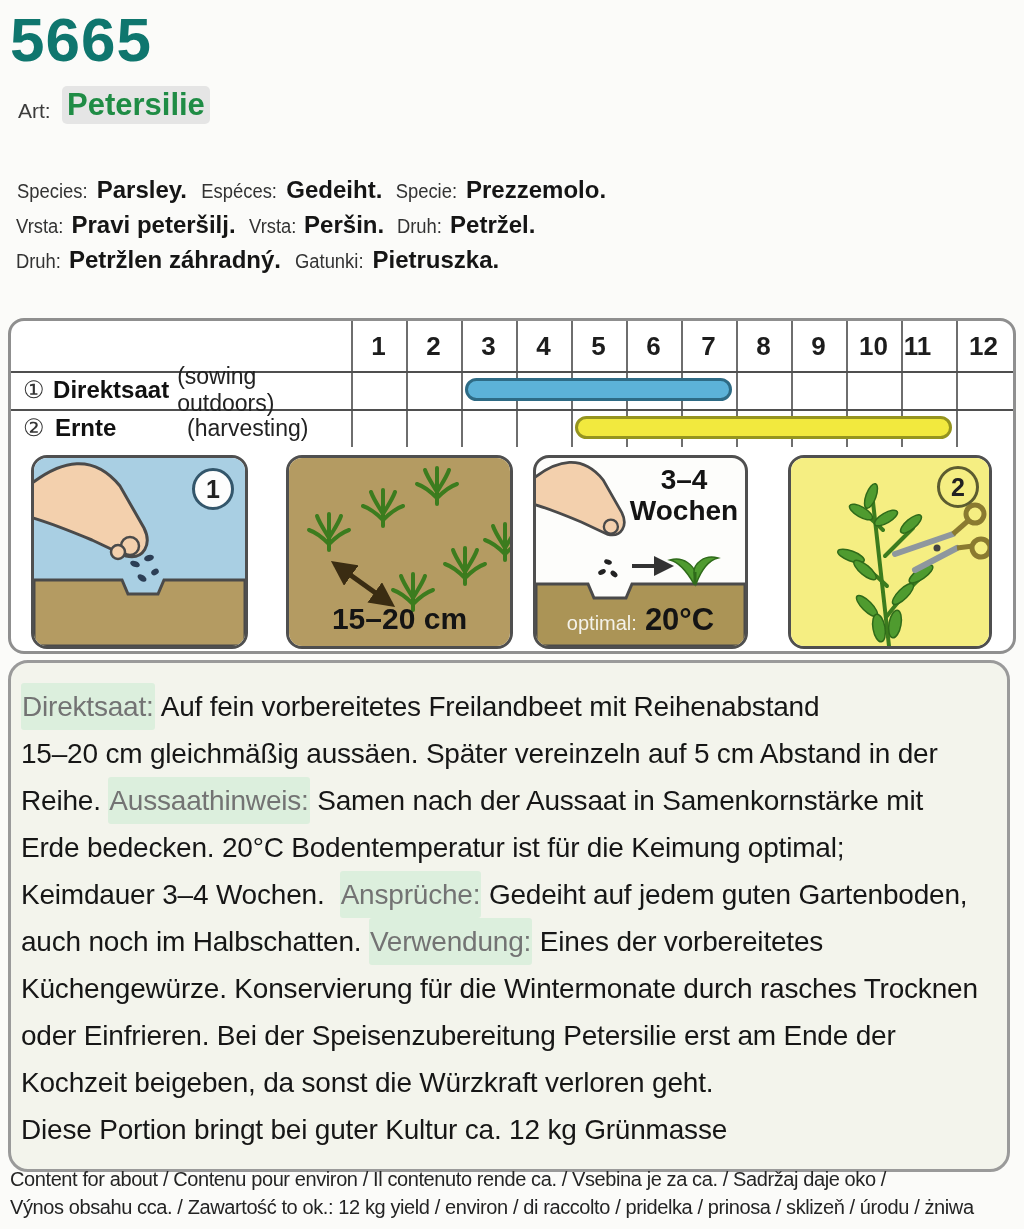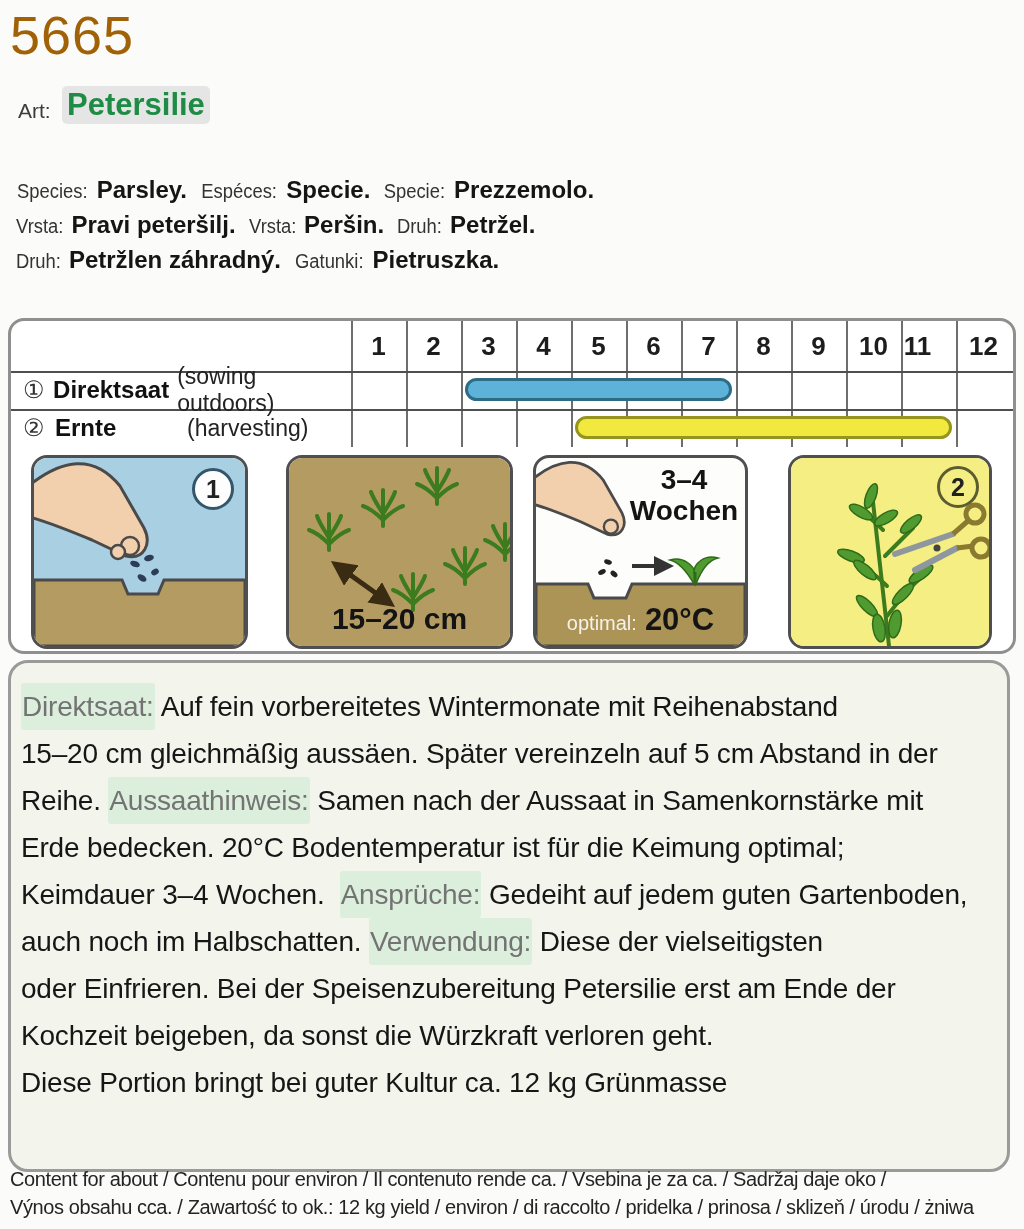--- a/index.html
+++ b/index.html
@@ -1,21 +1,21 @@
 <!DOCTYPE html>
 <html><head>
 <meta charset="utf-8">
 <style>
   html,body{margin:0;padding:0;}
   body{background:#e8e8e6;font-family:"Liberation Sans", sans-serif;}
   .page{position:relative;width:1024px;height:1229px;background:#fbfbf9;overflow:hidden;
         color:#1b1b1b;-webkit-font-smoothing:antialiased;}
 
   
-  .item-number{position:absolute;left:10px;top:4px;font-size:54px;font-weight:400;letter-spacing:1px;color:#a16207;}
+  .item-number{position:absolute;left:10px;top:4px;font-size:62px;font-weight:700;letter-spacing:1px;color:#0f766e;}
   .art-label{position:absolute;left:18px;top:99px;font-size:21px;color:#3c3c3c;}
   .plant-name{position:absolute;left:62px;top:86px;font-size:31px;font-weight:700;color:#1f8c45;
               background:#e5e5e5;padding:1px 5px;border-radius:5px;}
   .botanical{position:absolute;left:62px;top:124px;font-size:27px;font-style:italic;color:#222;letter-spacing:.2px;}
   .species{position:absolute;left:14px;top:172px;}
   .species-line{height:35px;line-height:35px;white-space:nowrap;}
   .species-label{font-size:20px;color:#333;margin-right:6px;transform:scaleX(.92);display:inline-block;}
   .species-value{font-size:24px;font-weight:700;color:#151515;margin-right:11px;}
 
   
@@ -61,21 +61,21 @@
 </style>
 </head>
 <body>
 
 <div class="page">
 
   <div class="item-number">5665</div>
   <div class="art-label">Art:</div>
   <div class="plant-name">Petersilie</div>
   <div class="species" id="species">
-      <div class="species-line"><span class="species-label">Species:</span><span class="species-value">Parsley.</span><span class="species-label">Espéces:</span><span class="species-value">Specie.</span><span class="species-label">Specie:</span><span class="species-value">Prezzemolo.</span></div>
+      <div class="species-line"><span class="species-label">Species:</span><span class="species-value">Parsley.</span><span class="species-label">Espéces:</span><span class="species-value">Gedeiht.</span><span class="species-label">Specie:</span><span class="species-value">Prezzemolo.</span></div>
       <div class="species-line"><span class="species-label">Vrsta:</span><span class="species-value">Pravi peteršilj.</span><span class="species-label">Vrsta:</span><span class="species-value">Peršin.</span><span class="species-label">Druh:</span><span class="species-value">Petržel.</span></div>
       <div class="species-line"><span class="species-label">Druh:</span><span class="species-value">Petržlen záhradný.</span><span class="species-label">Gatunki:</span><span class="species-value">Pietruszka.</span></div>
     </div>
 
   <div class="outer-box">
     <div class="cal-grid" id="cal-grid">
         <div class="month-cell" style="left: 340px; width: 55px;">1</div>
         <div class="month-cell" style="left: 395px; width: 55px;">2</div>
         <div class="month-cell" style="left: 450px; width: 55px;">3</div>
         <div class="month-cell" style="left: 505px; width: 55px;">4</div>
@@ -213,26 +213,27 @@
           <circle cx="190" cy="90" r="9" fill="none" stroke="#8a7a30" stroke-width="5"></circle>
           <circle cx="146" cy="90" r="3.5" fill="#444"></circle>
         </g>
       </svg>
       <div class="pic-num n2">2</div>
     </div>
   </div>
 
   <div class="text-box">
     <div id="desc">
-        <div class="desc-line"><span class="kw">Direktsaat:</span><span> Auf fein vorbereitetes Wintermonate mit Reihenabstand</span></div>
+        <div class="desc-line"><span class="kw">Direktsaat:</span><span> Auf fein vorbereitetes Freilandbeet mit Reihenabstand</span></div>
         <div class="desc-line"><span>15–20 cm gleichmäßig aussäen. Später vereinzeln auf 5 cm Abstand in der</span></div>
         <div class="desc-line"><span>Reihe. </span><span class="kw">Aussaathinweis:</span><span> Samen nach der Aussaat in Samenkornstärke mit</span></div>
         <div class="desc-line"><span>Erde bedecken. 20°C Bodentemperatur ist für die Keimung optimal;</span></div>
         <div class="desc-line"><span>Keimdauer 3–4 Wochen.  </span><span class="kw">Ansprüche:</span><span> Gedeiht auf jedem guten Gartenboden,</span></div>
-        <div class="desc-line"><span>auch noch im Halbschatten. </span><span class="kw">Verwendung:</span><span> Diese der vielseitigsten</span></div>
+        <div class="desc-line"><span>auch noch im Halbschatten. </span><span class="kw">Verwendung:</span><span> Eines der vorbereitetes</span></div>
+        <div class="desc-line"><span>Küchengewürze. Konservierung für die Wintermonate durch rasches Trocknen</span></div>
         <div class="desc-line"><span>oder Einfrieren. Bei der Speisenzubereitung Petersilie erst am Ende der</span></div>
         <div class="desc-line"><span>Kochzeit beigeben, da sonst die Würzkraft verloren geht.</span></div>
         <div class="desc-line"><span>Diese Portion bringt bei guter Kultur ca. 12 kg Grünmasse</span></div>
       </div>
   </div>
 
   <div class="footer-line fl1">Content for about / Contenu pour environ / Il contenuto rende ca. / Vsebina je za ca. / Sadržaj daje oko /</div>
   <div class="footer-line fl2">Výnos obsahu cca. / Zawartość to ok.:  12 kg yield / environ / di raccolto / pridelka / prinosa / sklizeň / úrodu / żniwa</div>
 
 </div>

